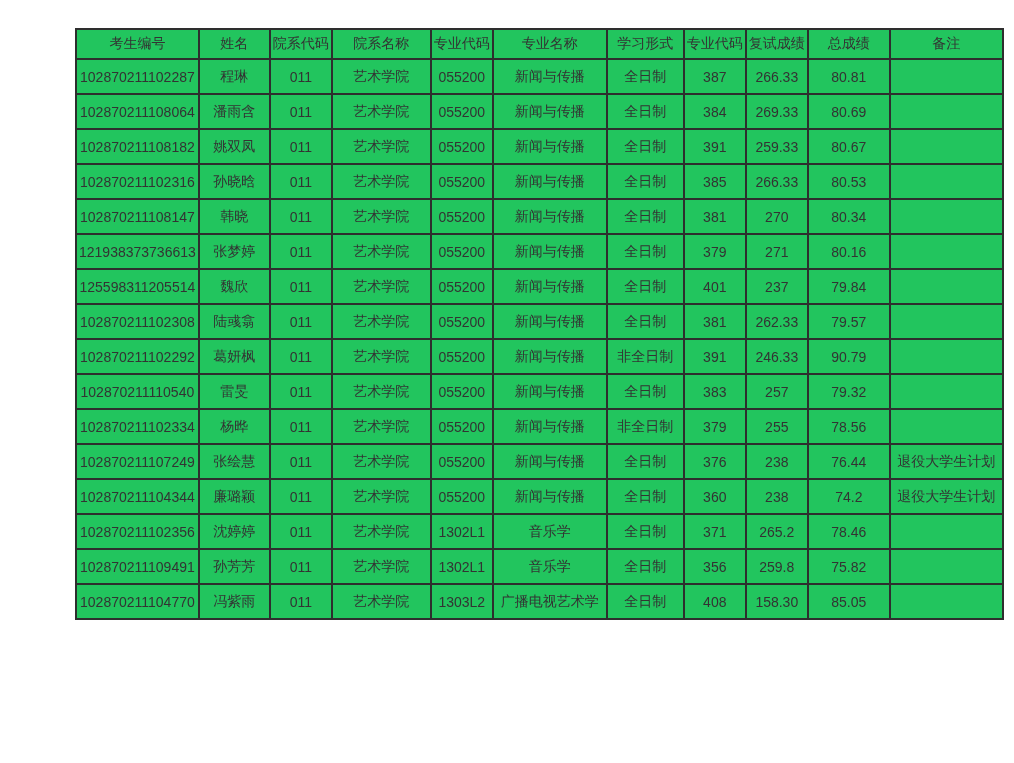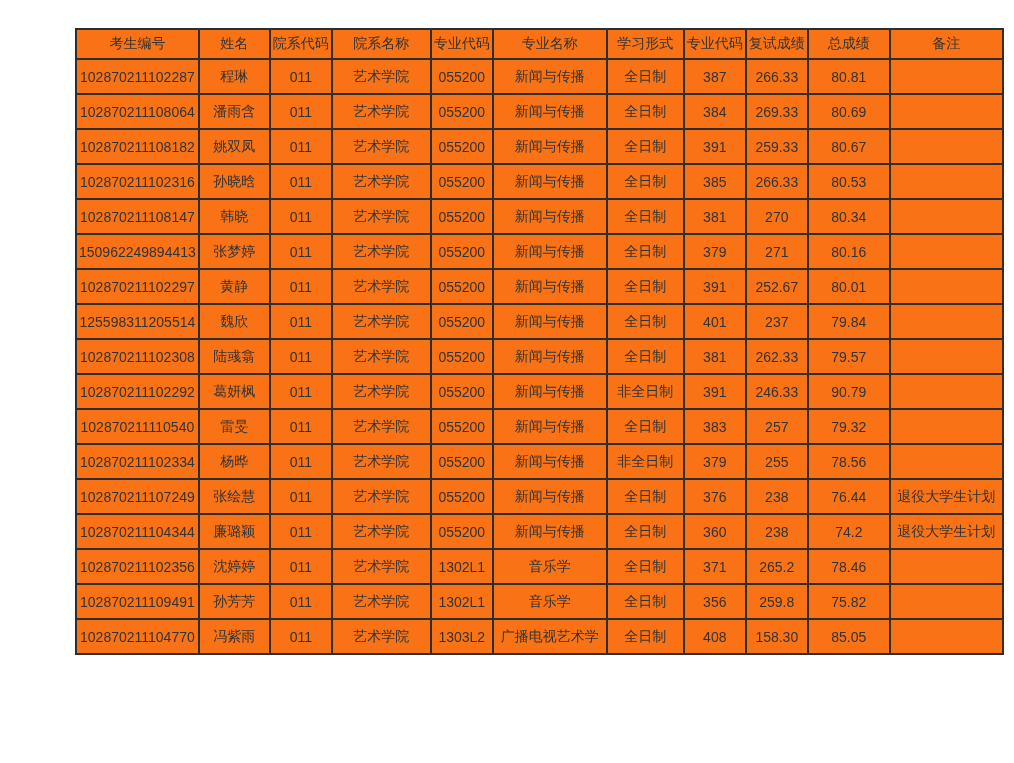--- a/index.html
+++ b/index.html
@@ -11,21 +11,21 @@
     font-family: "Liberation Sans", "DejaVu Sans", sans-serif;
   }
   .table-wrap {
     position: absolute;
     left: 75px;
     top: 28px;
   }
   table.results {
     border-collapse: collapse;
     table-layout: fixed;
-    background: #f97316;
+    background: #22c55e;
   }
   table.results th,
   table.results td {
     border: 2px solid #2e2e2e;
     text-align: center;
     vertical-align: middle;
     color: #333333;
     font-size: 14px;
     font-weight: 400;
     padding: 0 2px;
@@ -145,43 +145,30 @@
           <td>艺术学院</td>
           <td>055200</td>
           <td>新闻与传播</td>
           <td>全日制</td>
           <td>381</td>
           <td>270</td>
           <td>80.34</td>
           <td class="remark-cell"></td>
         </tr>
         <tr>
-          <td>150962249894413</td>
+          <td>121938373736613</td>
           <td>张梦婷</td>
           <td>011</td>
           <td>艺术学院</td>
           <td>055200</td>
           <td>新闻与传播</td>
           <td>全日制</td>
           <td>379</td>
           <td>271</td>
           <td>80.16</td>
-          <td class="remark-cell"></td>
-        </tr>
-        <tr>
-          <td>102870211102297</td>
-          <td>黄静</td>
-          <td>011</td>
-          <td>艺术学院</td>
-          <td>055200</td>
-          <td>新闻与传播</td>
-          <td>全日制</td>
-          <td>391</td>
-          <td>252.67</td>
-          <td>80.01</td>
           <td class="remark-cell"></td>
         </tr>
         <tr>
           <td>125598311205514</td>
           <td>魏欣</td>
           <td>011</td>
           <td>艺术学院</td>
           <td>055200</td>
           <td>新闻与传播</td>
           <td>全日制</td>

